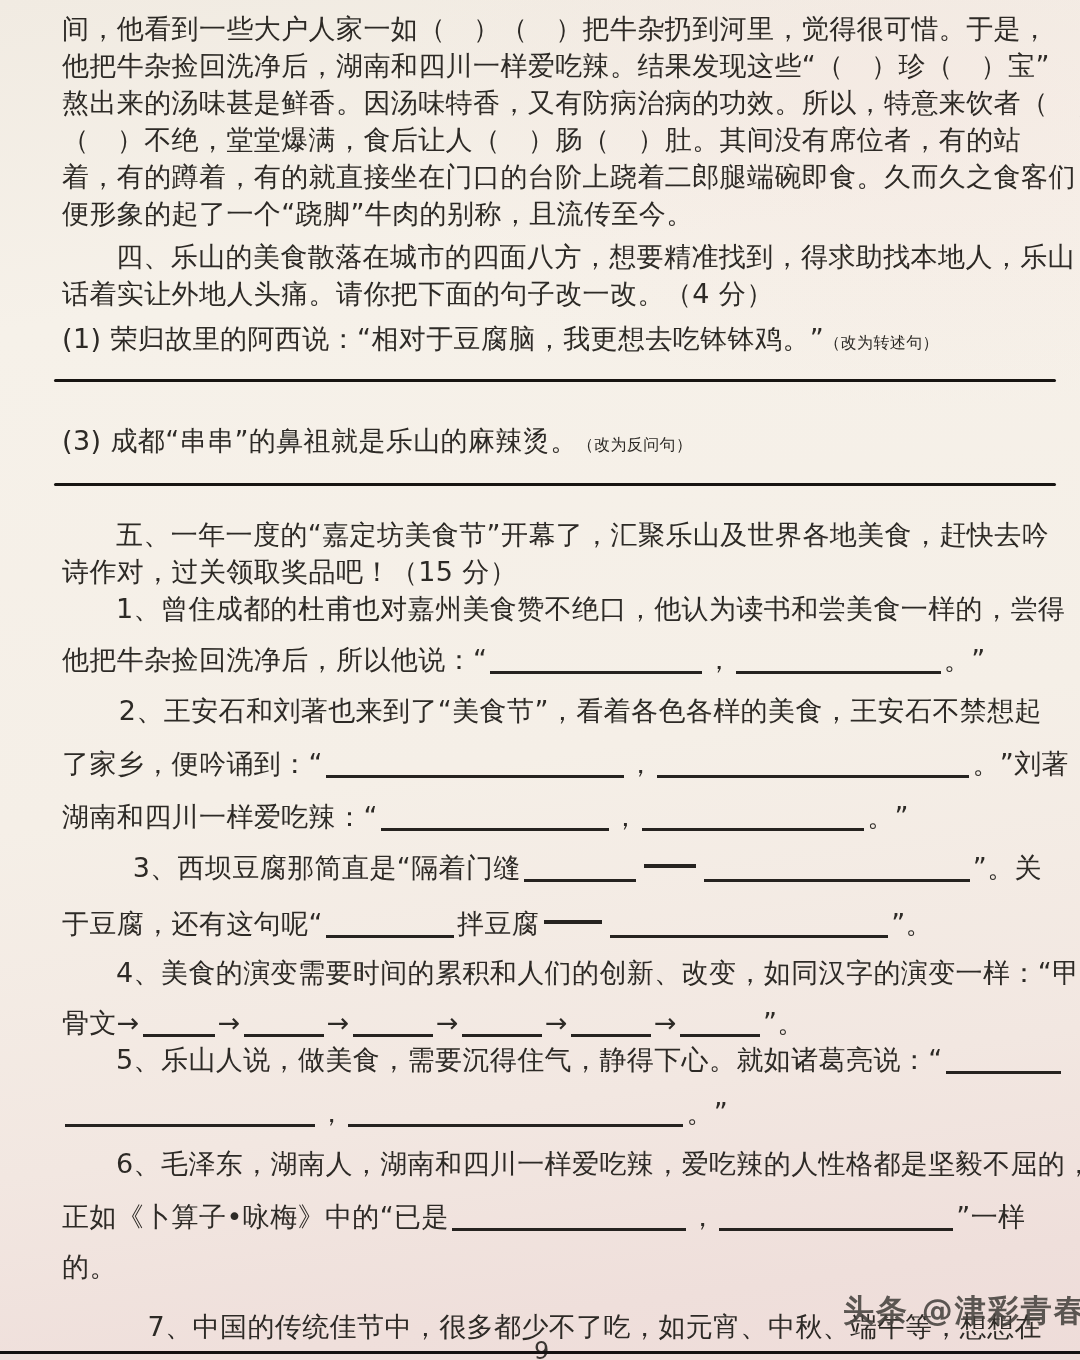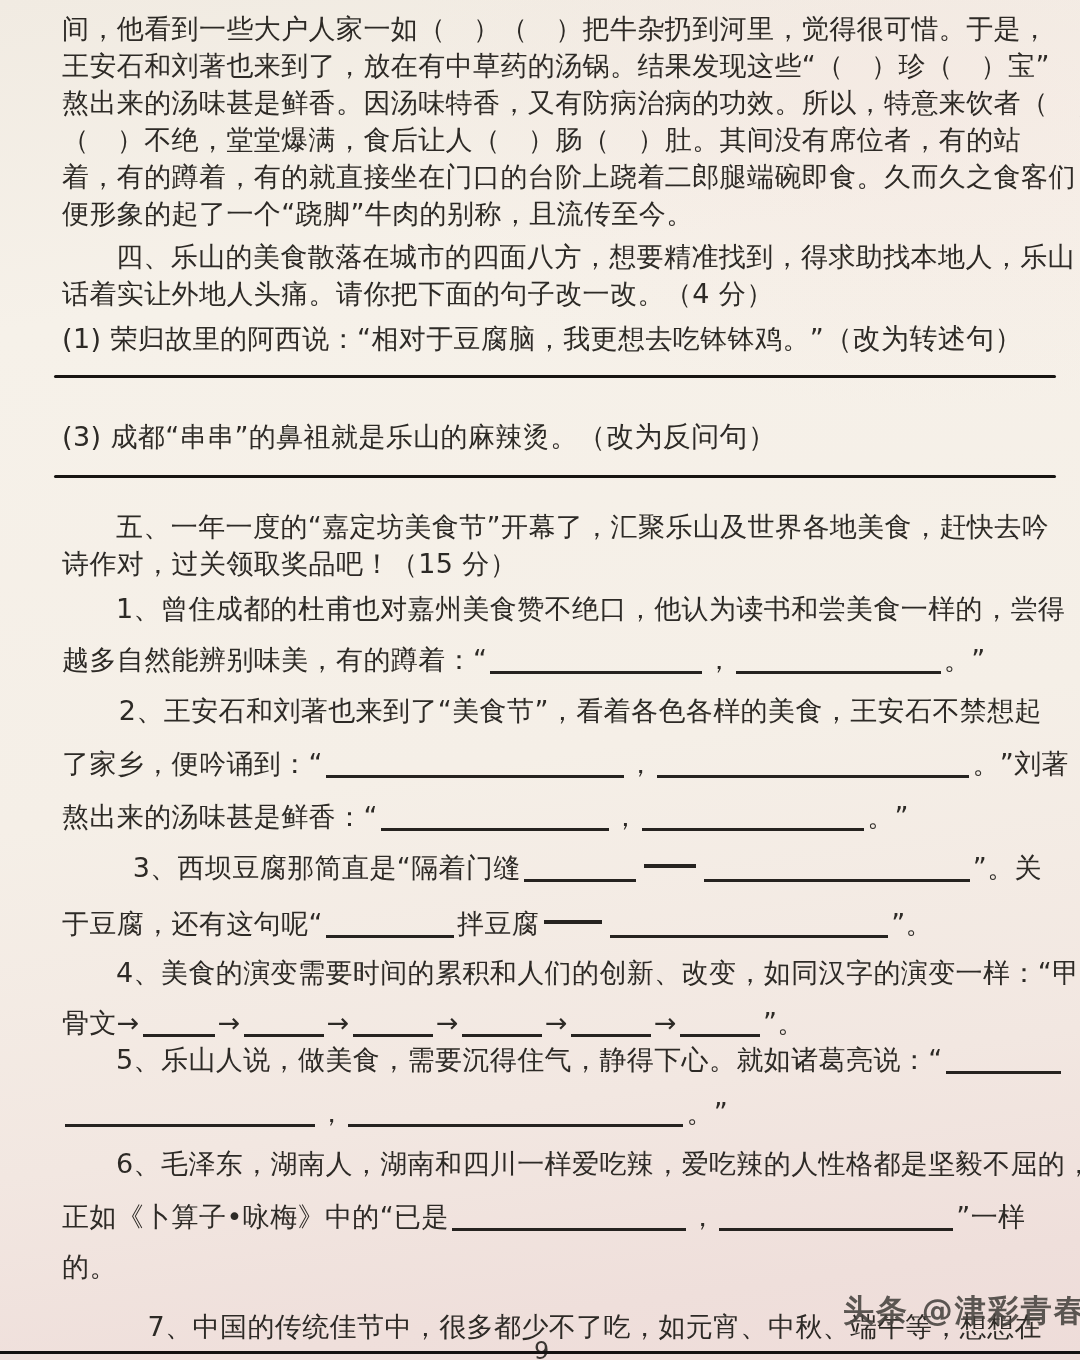--- a/index.html
+++ b/index.html
@@ -14,21 +14,21 @@
       linear-gradient(172deg, #f1ebe2 0%, #f6f1e9 22%, #f5efe7 55%, #f2e7e1 78%, #efdfdb 92%, #eedcd9 100%);
     color:#2d2a26;
   }
   .doc {
     position:absolute; left:62px; top:10px; width:980px;
     font-size:27px; line-height:37px;
   }
   .tline { white-space:nowrap; letter-spacing:0.4px; }
   .tline.indent { padding-left:54px;text-align:right; }
   .seg { font-weight:400; }
-  .seg.small { font-size:28px; }
+  .seg.small { font-size:16px; }
   .blank {
     display:inline-block; height:22px; margin:0 3px;
     border-bottom:3px solid #262320; vertical-align:-5px;
   }
   .dash {
     display:inline-block; height:4px; background:#262320;
     vertical-align:9px; margin:0 5px;
   }
   .answer-rule {
     height:3px; background:#181512; border-radius:2px;
@@ -47,38 +47,38 @@
     position:absolute; left:534px; top:1337px;
     font-size:24px; color:#3a3632;
   }
 </style>
 </head>
 <body>
 
 <div class="page">
   <div class="doc">
       <div class="tline"><span class="seg">间，他看到一些大户人家一如（　）（　）把牛杂扔到河里，觉得很可惜。于是，</span></div>
-      <div class="tline"><span class="seg">王安石和刘著也来到了，放在有中草药的汤锅。结果发现这些“（　）珍（　）宝”</span></div>
+      <div class="tline"><span class="seg">他把牛杂捡回洗净后，湖南和四川一样爱吃辣。结果发现这些“（　）珍（　）宝”</span></div>
       <div class="tline"><span class="seg">熬出来的汤味甚是鲜香。因汤味特香，又有防病治病的功效。所以，特意来饮者（　）</span></div>
       <div class="tline"><span class="seg">（　）不绝，堂堂爆满，食后让人（　）肠（　）肚。其间没有席位者，有的站</span></div>
       <div class="tline"><span class="seg">着，有的蹲着，有的就直接坐在门口的台阶上跷着二郎腿端碗即食。久而久之食客们</span></div>
       <div class="tline"><span class="seg">便形象的起了一个“跷脚”牛肉的别称，且流传至今。</span></div>
       <div class="tline indent" style="margin-top: 6px;"><span class="seg">四、乐山的美食散落在城市的四面八方，想要精准找到，得求助找本地人，乐山</span></div>
       <div class="tline"><span class="seg">话着实让外地人头痛。请你把下面的句子改一改。（4 分）</span></div>
       <div class="tline" style="margin-top: 8px;"><span class="seg">(1) 荣归故里的阿西说：“相对于豆腐脑，我更想去吃钵钵鸡。”</span><span class="seg small">（改为转述句）</span></div>
       <div class="answer-rule" style="margin-top: 18px;"></div>
       <div class="tline" style="margin-top: 40px;"><span class="seg">(3) 成都“串串”的鼻祖就是乐山的麻辣烫。</span><span class="seg small">（改为反问句）</span></div>
       <div class="answer-rule" style="margin-top: 20px;"></div>
       <div class="tline indent" style="margin-top: 30px;"><span class="seg">五、一年一度的“嘉定坊美食节”开幕了，汇聚乐山及世界各地美食，赶快去吟</span></div>
       <div class="tline"><span class="seg">诗作对，过关领取奖品吧！（15 分）</span></div>
-      <div class="tline indent" style="margin-top: 8px;"><span class="seg">1、曾住成都的杜甫也对嘉州美食赞不绝口，他认为读书和尝美食一样的，尝得</span></div>
-      <div class="tline" style="margin-top: 14px;"><span class="seg">越多自然能辨别味美，有的蹲着：“</span><span class="blank" style="width: 212px;"></span><span class="seg">，</span><span class="blank" style="width: 205px;"></span><span class="seg">。”</span></div>
+      <div class="tline indent" style="margin-top: 0;"><span class="seg">1、曾住成都的杜甫也对嘉州美食赞不绝口，他认为读书和尝美食一样的，尝得</span></div>
+      <div class="tline" style="margin-top: 14px;"><span class="seg">他把牛杂捡回洗净后，所以他说：“</span><span class="blank" style="width: 212px;"></span><span class="seg">，</span><span class="blank" style="width: 205px;"></span><span class="seg">。”</span></div>
       <div class="tline indent" style="margin-top: 14px;"><span class="seg">2、王安石和刘著也来到了“美食节”，看着各色各样的美食，王安石不禁想起</span></div>
       <div class="tline" style="margin-top: 16px;"><span class="seg">了家乡，便吟诵到：“</span><span class="blank" style="width: 298px;"></span><span class="seg">，</span><span class="blank" style="width: 312px;"></span><span class="seg">。”刘著</span></div>
-      <div class="tline" style="margin-top: 16px;"><span class="seg">熬出来的汤味甚是鲜香：“</span><span class="blank" style="width: 228px;"></span><span class="seg">，</span><span class="blank" style="width: 222px;"></span><span class="seg">。”</span></div>
+      <div class="tline" style="margin-top: 16px;"><span class="seg">湖南和四川一样爱吃辣：“</span><span class="blank" style="width: 228px;"></span><span class="seg">，</span><span class="blank" style="width: 222px;"></span><span class="seg">。”</span></div>
       <div class="tline indent" style="margin-top: 14px;"><span class="seg">3、西坝豆腐那简直是“隔着门缝</span><span class="blank" style="width: 112px;"></span><span class="dash" style="width: 52px;"></span><span class="blank" style="width: 266px;"></span><span class="seg">”。关</span></div>
       <div class="tline" style="margin-top: 19px;"><span class="seg">于豆腐，还有这句呢“</span><span class="blank" style="width: 128px;"></span><span class="seg">拌豆腐</span><span class="dash" style="width: 58px;"></span><span class="blank" style="width: 278px;"></span><span class="seg">”。</span></div>
       <div class="tline indent" style="margin-top: 12px;"><span class="seg">4、美食的演变需要时间的累积和人们的创新、改变，如同汉字的演变一样：“甲</span></div>
       <div class="tline" style="margin-top: 13px;"><span class="seg">骨文→</span><span class="blank" style="width: 72px;"></span><span class="seg">→</span><span class="blank" style="width: 80px;"></span><span class="seg">→</span><span class="blank" style="width: 80px;"></span><span class="seg">→</span><span class="blank" style="width: 80px;"></span><span class="seg">→</span><span class="blank" style="width: 80px;"></span><span class="seg">→</span><span class="blank" style="width: 80px;"></span><span class="seg">”。</span></div>
       <div class="tline indent" style=""><span class="seg">5、乐山人说，做美食，需要沉得住气，静得下心。就如诸葛亮说：“</span><span class="blank" style="width: 115px;"></span></div>
       <div class="tline" style="margin-top: 16px;"><span class="blank" style="width: 250px;"></span><span class="seg">，</span><span class="blank" style="width: 335px;"></span><span class="seg">。”</span></div>
       <div class="tline indent" style="margin-top: 14px;"><span class="seg">6、毛泽东，湖南人，湖南和四川一样爱吃辣，爱吃辣的人性格都是坚毅不屈的，</span></div>
       <div class="tline" style="margin-top: 16px;"><span class="seg">正如《卜算子•咏梅》中的“已是</span><span class="blank" style="width: 234px;"></span><span class="seg">，</span><span class="blank" style="width: 234px;"></span><span class="seg">”一样</span></div>
       <div class="tline" style="margin-top: 13px;"><span class="seg">的。</span></div>
       <div class="tline indent" style="margin-top: 23px;"><span class="seg">7、中国的传统佳节中，很多都少不了吃，如元宵、中秋、端午等，想想在</span></div>

